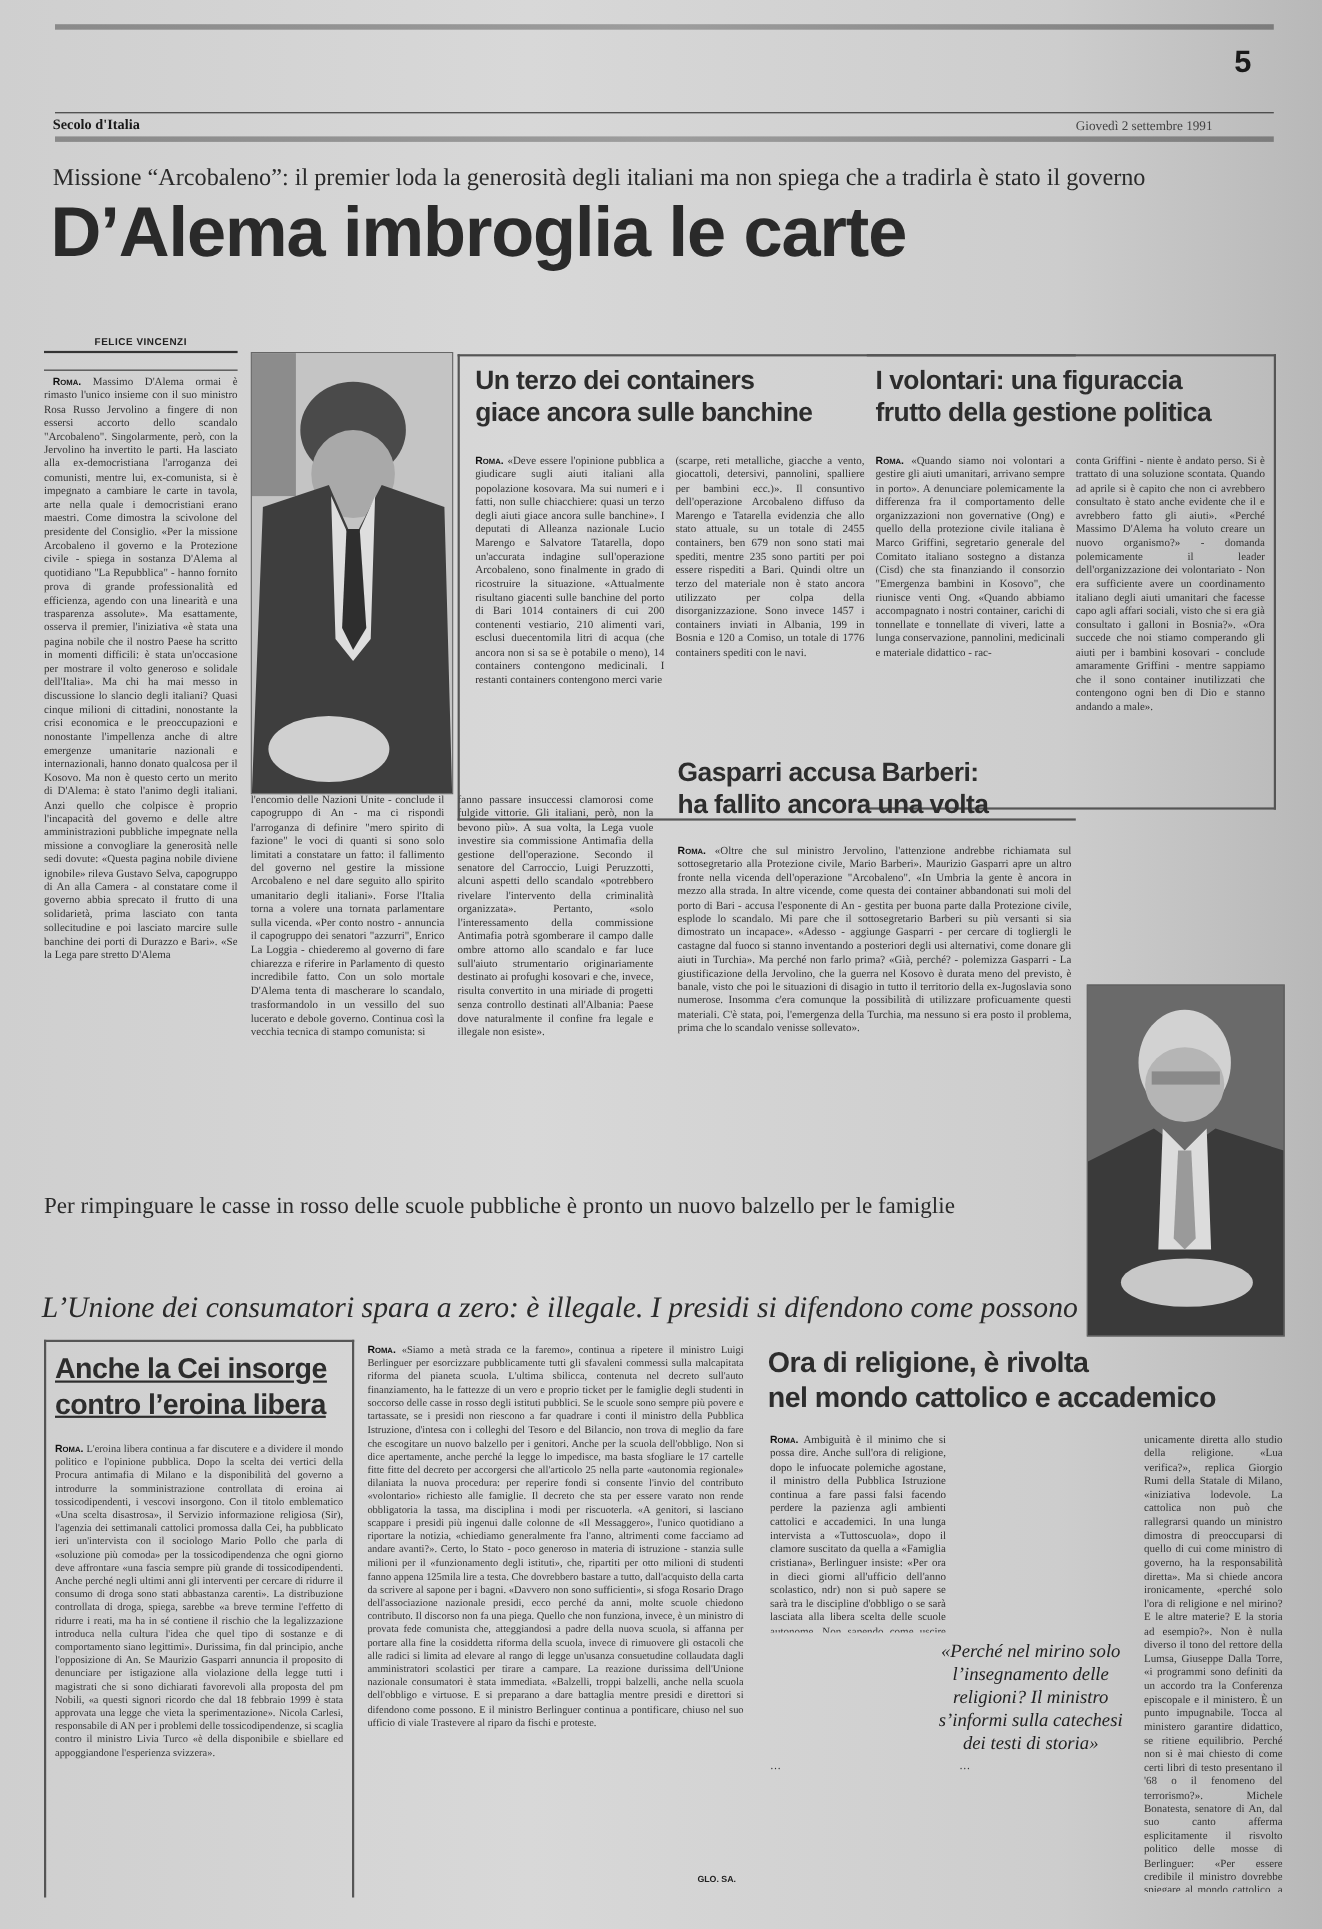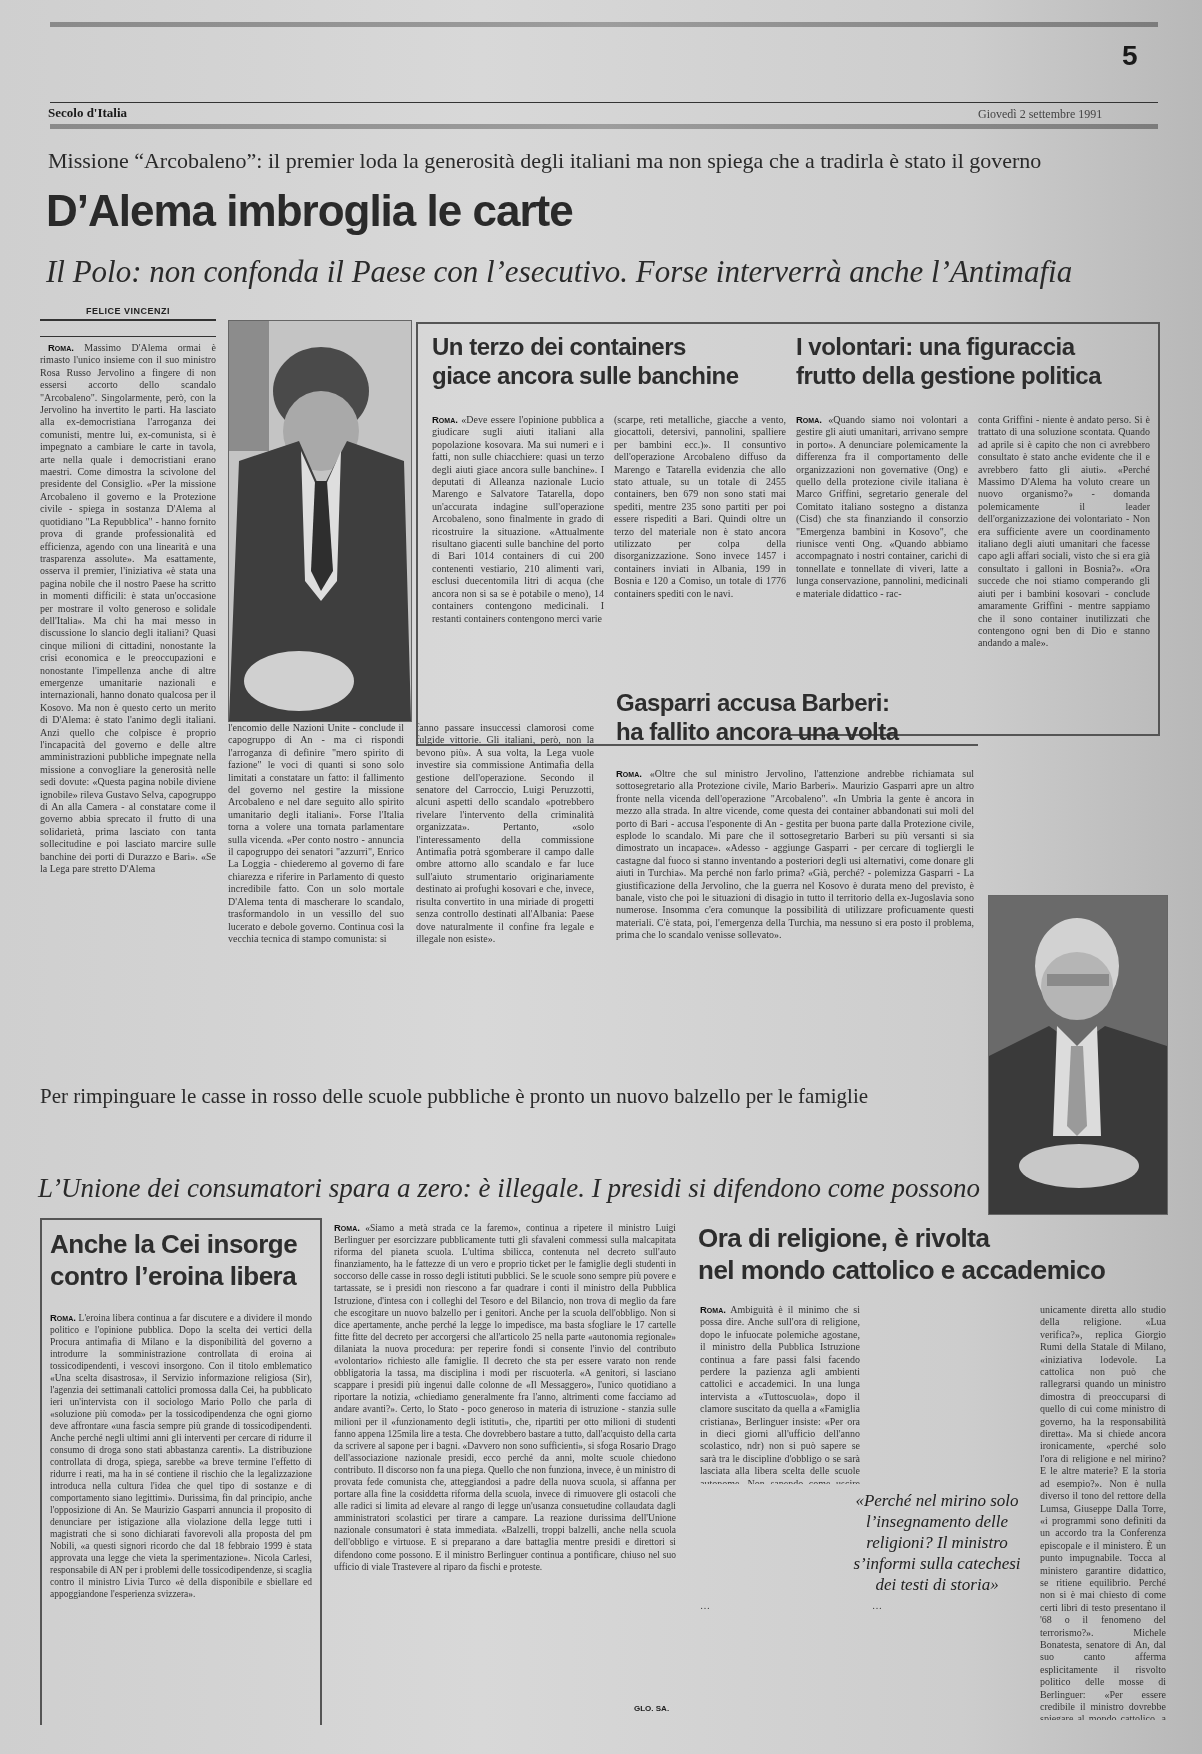--- a/index.html
+++ b/index.html
@@ -38,22 +38,21 @@
 <div class="page">
 
   <div class="rule" style="left:50px;top:22px;width:1108px;"></div>
   <div class="abs pagenum">5</div>
   <div class="thin" style="left:50px;top:102px;width:1108px;height:1px;"></div>
   <div class="abs paper-name">Secolo d'Italia</div>
   <div class="abs date">Giovedì 2 settembre 1991</div>
   <div class="rule" style="left:50px;top:124px;width:1108px;"></div>
 
   <div class="abs kicker" style="left:48px;top:148px;">Missione “Arcobaleno”: il premier loda la generosità degli italiani ma non spiega che a tradirla è stato il governo</div>
-  <div class="abs big" style="left:46px;top:176px;font-size:44px;line-height:70px;">D’Alema imbroglia le carte</div>
-  <div class="abs sub" style="left:46px;top:254px;font-size:31px;line-height:36px;">Il Polo: non confonda il Paese con l’esecutivo. Forse interverrà anche l’Antimafia</div>
+  <div class="abs big" style="left:46px;top:176px;font-size:64px;line-height:70px;">D’Alema imbroglia le carte</div>
 
   <div class="thin" style="left:40px;top:319px;width:176px;height:2px;"></div>
   <div class="abs byline" style="left:40px;top:306px;width:176px;">FELICE VINCENZI</div>
   <div class="thin" style="left:40px;top:336px;width:176px;height:1px;"></div>
 
   <div class="col" style="left:40px;top:342px;width:176px;height:736px;">
     <p><span class="dl">Roma.</span> <span>Massimo D'Alema ormai è rimasto l'unico insieme con il suo ministro Rosa Russo Jervolino a fingere di non essersi accorto dello scandalo "Arcobaleno". Singolarmente, però, con la Jervolino ha invertito le parti. Ha lasciato alla ex-democristiana l'arroganza dei comunisti, mentre lui, ex-comunista, si è impegnato a cambiare le carte in tavola, arte nella quale i democristiani erano maestri. Come dimostra la scivolone del presidente del Consiglio. «Per la missione Arcobaleno il governo e la Protezione civile - spiega in sostanza D'Alema al quotidiano "La Repubblica" - hanno fornito prova di grande professionalità ed efficienza, agendo con una linearità e una trasparenza assolute». Ma esattamente, osserva il premier, l'iniziativa «è stata una pagina nobile che il nostro Paese ha scritto in momenti difficili: è stata un'occasione per mostrare il volto generoso e solidale dell'Italia». Ma chi ha mai messo in discussione lo slancio degli italiani? Quasi cinque milioni di cittadini, nonostante la crisi economica e le preoccupazioni e nonostante l'impellenza anche di altre emergenze umanitarie nazionali e internazionali, hanno donato qualcosa per il Kosovo. Ma non è questo certo un merito di D'Alema: è stato l'animo degli italiani. Anzi quello che colpisce è proprio l'incapacità del governo e delle altre amministrazioni pubbliche impegnate nella missione a convogliare la generosità nelle sedi dovute: «Questa pagina nobile diviene ignobile» rileva Gustavo Selva, capogruppo di An alla Camera - al constatare come il governo abbia sprecato il frutto di una solidarietà, prima lasciato con tanta sollecitudine e poi lasciato marcire sulle banchine dei porti di Durazzo e Bari». «Se la Lega pare stretto D'Alema</span></p>
   </div>
 
   <div class="photo" style="left:228px;top:320px;width:182px;height:400px;background:#bdbdbd;">
@@ -119,21 +118,21 @@
       <path d="M68 130 L88 150 L108 130 L112 240 L64 240 Z" fill="#dcdcdc"></path>
       <path d="M82 150 L94 150 L98 230 L88 240 L78 230 Z" fill="#9a9a9a"></path>
       <ellipse cx="90" cy="270" rx="60" ry="22" fill="#c8c8c8"></ellipse>
     </svg>
   </div>
 
   <div class="abs kicker" style="left:40px;top:1084px;font-size:21px;">Per rimpinguare le casse in rosso delle scuole pubbliche è pronto un nuovo balzello per le famiglie</div>
   <div class="abs sub" style="left:38px;top:1172px;font-size:27px;line-height:32px;">L’Unione dei consumatori spara a zero: è illegale. I presidi si difendono come possono</div>
 
   <div class="box" style="left:40px;top:1218px;width:278px;height:505px;border-bottom:none;"></div>
-  <div class="abs h2" style="left:50px;top:1228px;width:270px;font-size:26px;line-height:32px;">
+  <div class="abs h2" style="left:50px;top:1228px;width:270px;font-size:26px;line-height:32px;text-decoration:underline;">
     <div>Anche la Cei insorge</div>
     <div>contro l’eroina libera</div>
   </div>
   <div class="col" style="left:50px;top:1312px;width:262px;height:400px;font-size:9.5px;line-height:12px;">
     <p style="text-indent:0"><span class="dl">Roma.</span> <span>L'eroina libera continua a far discutere e a dividere il mondo politico e l'opinione pubblica. Dopo la scelta dei vertici della Procura antimafia di Milano e la disponibilità del governo a introdurre la somministrazione controllata di eroina ai tossicodipendenti, i vescovi insorgono. Con il titolo emblematico «Una scelta disastrosa», il Servizio informazione religiosa (Sir), l'agenzia dei settimanali cattolici promossa dalla Cei, ha pubblicato ieri un'intervista con il sociologo Mario Pollo che parla di «soluzione più comoda» per la tossicodipendenza che ogni giorno deve affrontare «una fascia sempre più grande di tossicodipendenti. Anche perché negli ultimi anni gli interventi per cercare di ridurre il consumo di droga sono stati abbastanza carenti». La distribuzione controllata di droga, spiega, sarebbe «a breve termine l'effetto di ridurre i reati, ma ha in sé contiene il rischio che la legalizzazione introduca nella cultura l'idea che quel tipo di sostanze e di comportamento siano legittimi». Durissima, fin dal principio, anche l'opposizione di An. Se Maurizio Gasparri annuncia il proposito di denunciare per istigazione alla violazione della legge tutti i magistrati che si sono dichiarati favorevoli alla proposta del pm Nobili, «a questi signori ricordo che dal 18 febbraio 1999 è stata approvata una legge che vieta la sperimentazione». Nicola Carlesi, responsabile di AN per i problemi delle tossicodipendenze, si scaglia contro il ministro Livia Turco «è della disponibile e sbiellare ed appoggiandone l'esperienza svizzera».</span></p>
   </div>
 
   <div class="col" style="left:334px;top:1222px;width:342px;height:475px;font-size:9.5px;line-height:12.1px;">
     <p style="text-indent:0"><span class="dl">Roma.</span> <span>«Siamo a metà strada ce la faremo», continua a ripetere il ministro Luigi Berlinguer per esorcizzare pubblicamente tutti gli sfavaleni commessi sulla malcapitata riforma del pianeta scuola. L'ultima sbilicca, contenuta nel decreto sull'auto finanziamento, ha le fattezze di un vero e proprio ticket per le famiglie degli studenti in soccorso delle casse in rosso degli istituti pubblici. Se le scuole sono sempre più povere e tartassate, se i presidi non riescono a far quadrare i conti il ministro della Pubblica Istruzione, d'intesa con i colleghi del Tesoro e del Bilancio, non trova di meglio da fare che escogitare un nuovo balzello per i genitori. Anche per la scuola dell'obbligo. Non si dice apertamente, anche perché la legge lo impedisce, ma basta sfogliare le 17 cartelle fitte fitte del decreto per accorgersi che all'articolo 25 nella parte «autonomia regionale» dilaniata la nuova procedura: per reperire fondi si consente l'invio del contributo «volontario» richiesto alle famiglie. Il decreto che sta per essere varato non rende obbligatoria la tassa, ma disciplina i modi per riscuoterla. «A genitori, si lasciano scappare i presidi più ingenui dalle colonne de «Il Messaggero», l'unico quotidiano a riportare la notizia, «chiediamo generalmente fra l'anno, altrimenti come facciamo ad andare avanti?». Certo, lo Stato - poco generoso in materia di istruzione - stanzia sulle milioni per il «funzionamento degli istituti», che, ripartiti per otto milioni di studenti fanno appena 125mila lire a testa. Che dovrebbero bastare a tutto, dall'acquisto della carta da scrivere al sapone per i bagni. «Davvero non sono sufficienti», si sfoga Rosario Drago dell'associazione nazionale presidi, ecco perché da anni, molte scuole chiedono contributo. Il discorso non fa una piega. Quello che non funziona, invece, è un ministro di provata fede comunista che, atteggiandosi a padre della nuova scuola, si affanna per portare alla fine la cosiddetta riforma della scuola, invece di rimuovere gli ostacoli che alle radici si limita ad elevare al rango di legge un'usanza consuetudine collaudata dagli amministratori scolastici per tirare a campare. La reazione durissima dell'Unione nazionale consumatori è stata immediata. «Balzelli, troppi balzelli, anche nella scuola dell'obbligo e virtuose. E si preparano a dare battaglia mentre presidi e direttori si difendono come possono. E il ministro Berlinguer continua a pontificare, chiuso nel suo ufficio di viale Trastevere al riparo da fischi e proteste.</span></p>
   </div>

